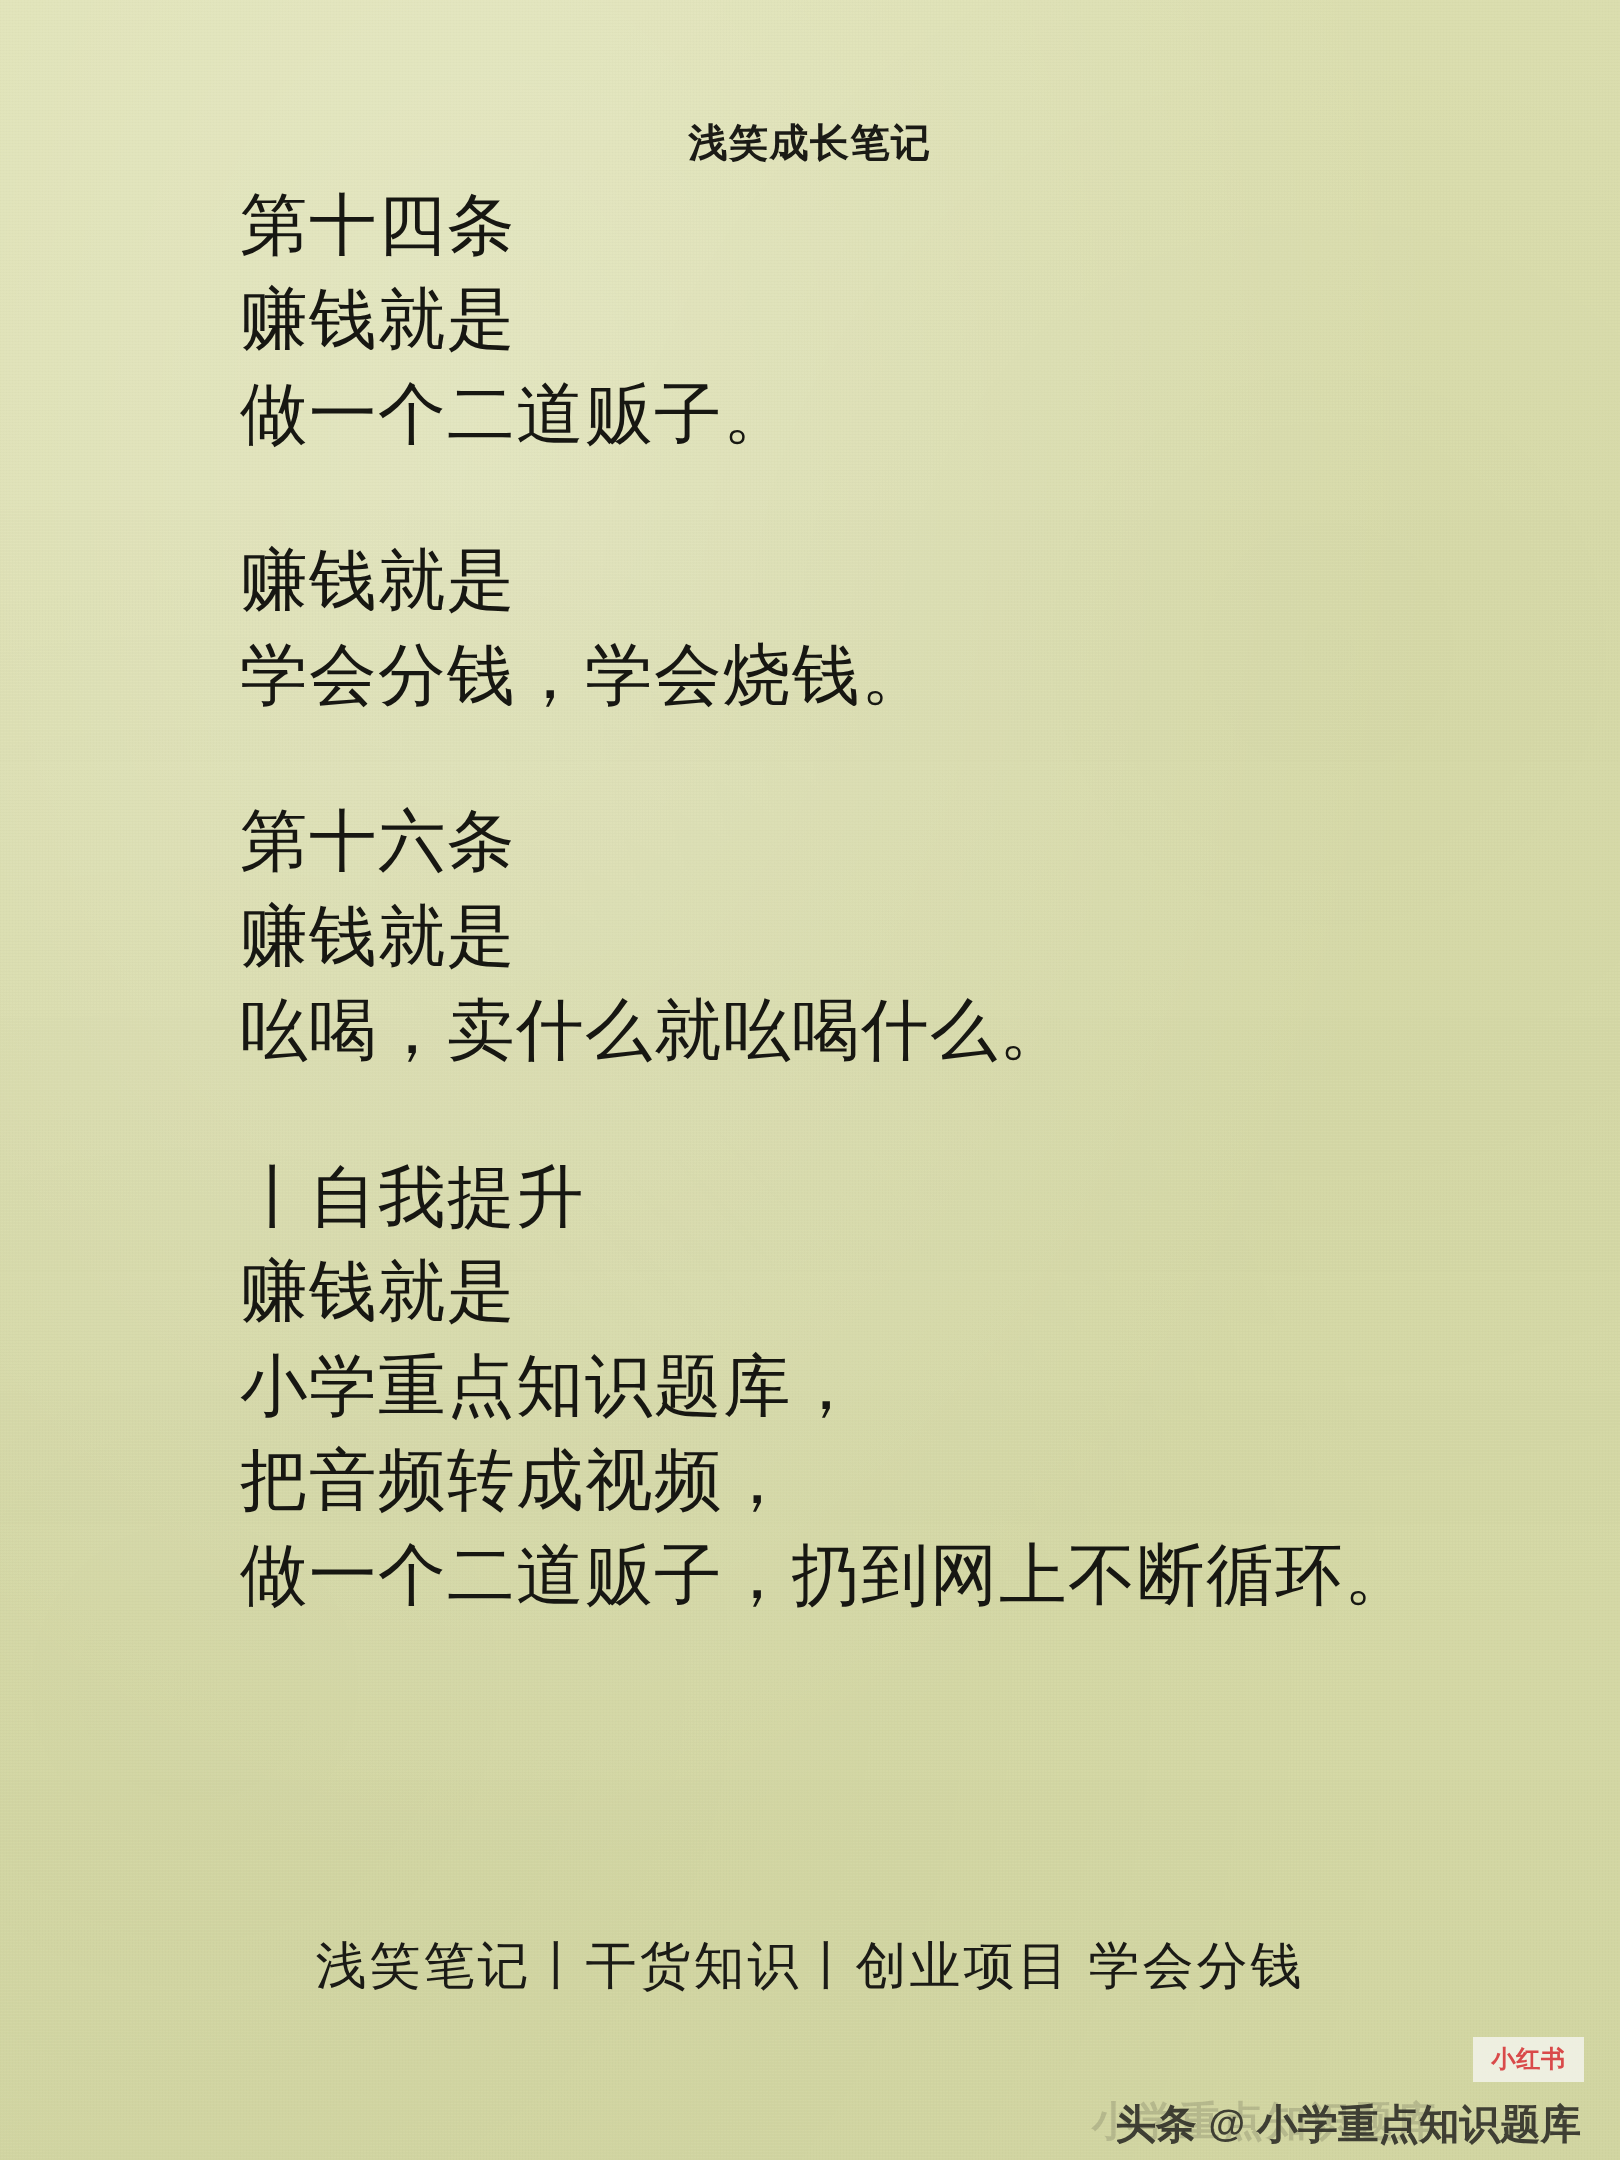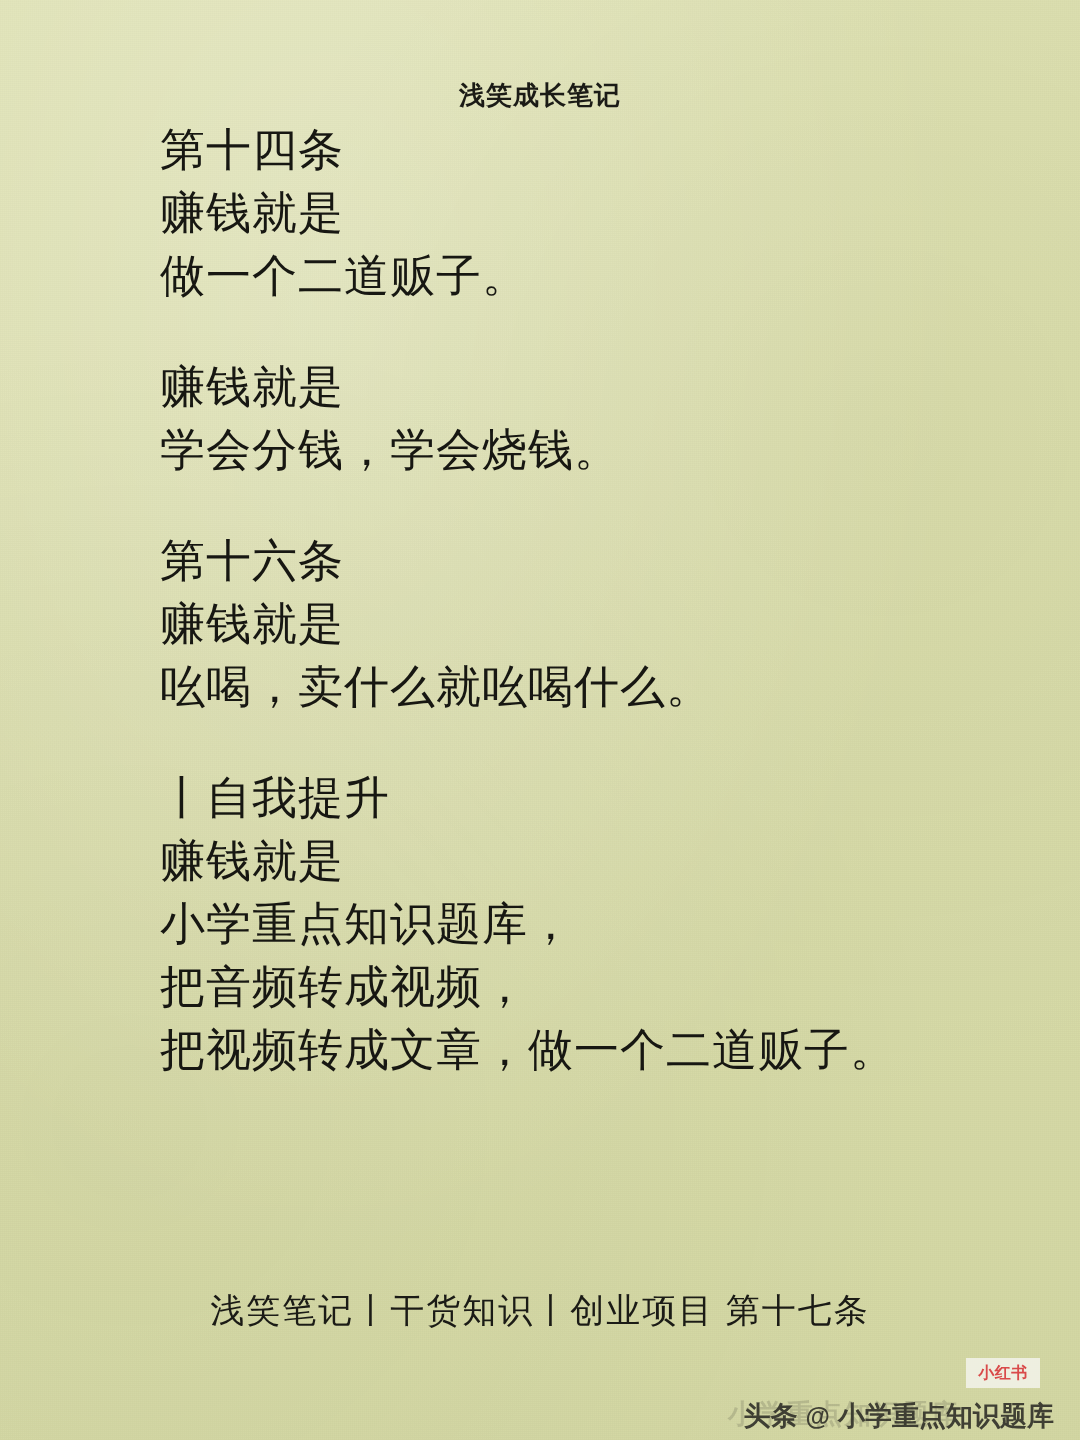--- a/index.html
+++ b/index.html
@@ -69,21 +69,21 @@
     top: 1288px;
     width: 1080px;
     text-align: center;
     font-size: 34px;
     letter-spacing: 2px;
     color: #1b1b16;
     font-weight: 500;
   }
   #xhs-badge {
     position: absolute;
-    right: 40px;
+    right: 24px;
     top: 1358px;
     width: 74px;
     height: 30px;
     border-radius: 0;
     background: rgba(245,245,240,0.80);
     color: #d94a4a;
     font-size: 16px;
     font-weight: 700;
     display: flex;
     align-items: center;
@@ -146,26 +146,26 @@
       <div class="line">第十六条</div>
       <div class="line">赚钱就是</div>
       <div class="line">吆喝，卖什么就吆喝什么。</div>
     </div>
 
     <div class="block">
       <div class="line">丨自我提升</div>
       <div class="line">赚钱就是</div>
       <div class="line">小学重点知识题库，</div>
       <div class="line">把音频转成视频，</div>
-      <div class="line">把视频转成文章，做一个二道贩子。</div>
+      <div class="line">做一个二道贩子，扔到网上不断循环。</div>
     </div>
 
   </div>
 
-  <div id="footer-tags">浅笑笔记丨干货知识丨创业项目 第十七条</div>
+  <div id="footer-tags">浅笑笔记丨干货知识丨创业项目 学会分钱</div>
 
   <div id="xhs-badge">小红书</div>
 
   <div class="ghost">小学重点知识题库</div>
 
   <div id="toutiao-watermark">
     <span class="brand">头条</span>
     <span class="at">@</span>
     <span class="brand">小学重点知识题库</span>
   </div>

